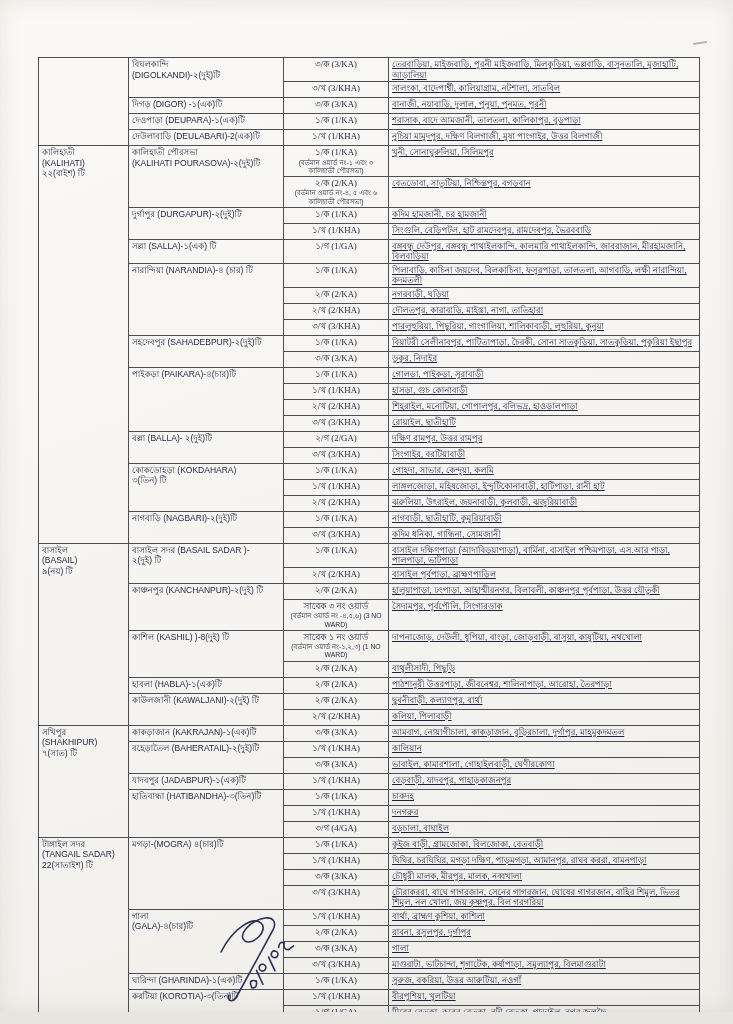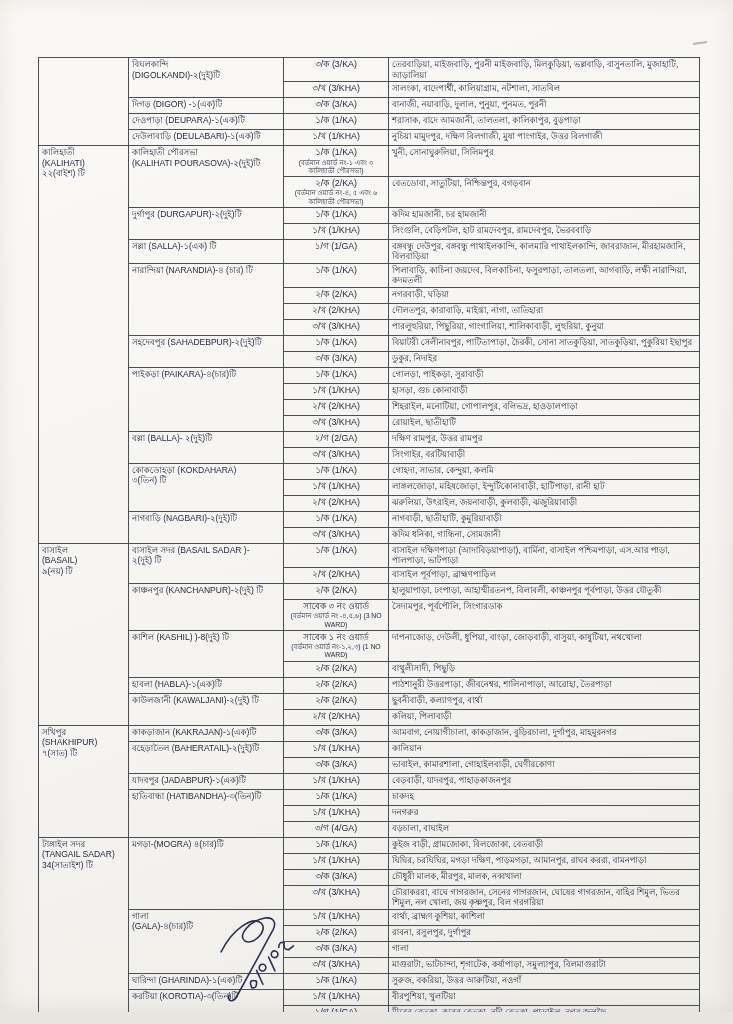--- a/index.html
+++ b/index.html
@@ -28,23 +28,23 @@
     padding:1px 3px;
     font-size:8.5px;line-height:10.5px;
     height:13px;
     white-space:pre-line;
     overflow:hidden;
     word-break:break-word;
   }
   td.c-upazila{font-size:8px;line-height:10px;padding-top:3px;}
   td.c-union{font-size:8.4px;}
   td.c-ward{text-align:center;padding-top:2px;}
-  .ward-label{font-size:8.8px;line-height:10.5px;}
+  .ward-label{font-size:8.8px;line-height:10.5px;font-family:Liberation Serif, serif;}
   .ward-note{font-size:6.8px;line-height:8.2px;margin-top:1px;}
-  td.c-villages{font-size:8.6px;}
+  td.c-villages{font-size:8.6px;text-decoration:underline;}
   .signature{
     position:absolute;left:203px;top:908px;width:130px;height:110px;
     pointer-events:none;
   }
   .signature svg{display:block;}
 </style>
 </head>
 <body>
 
 <div class="page">
@@ -74,21 +74,21 @@
           <td class="c-union" rowspan="1">দিগড় (DIGOR) -১(এক)টি</td>
           <td class="c-ward"><div class="ward-label">৩/ক (3/KA)</div></td>
           <td class="c-villages">বানাজী, নয়াবাড়ি, দুলাল, পুনুয়া, পুনমত, পুরনী</td>
         </tr>
         <tr>
           <td class="c-union" rowspan="1">দেওপাড়া (DEUPARA)-১(এক)টি</td>
           <td class="c-ward"><div class="ward-label">১/ক (1/KA)</div></td>
           <td class="c-villages">শরাসাক, বাদে আমজানী, তালতলা, কালিকাপুর, বুড়পাড়া</td>
         </tr>
         <tr>
-          <td class="c-union" rowspan="1">দেউলাবাড়ি (DEULABARI)-১(এক)টি</td>
+          <td class="c-union" rowspan="1">দেউলাবাড়ি (DEULABARI)-2(এক)টি</td>
           <td class="c-ward"><div class="ward-label">১/খ (1/KHA)</div></td>
           <td class="c-villages">নুচিয়া মামুদপুর, দক্ষিণ বিলগাজী, মুষা পাংগাইর, উত্তর বিলগাজী</td>
         </tr>
         <tr>
           <td class="c-upazila" rowspan="22">কালিহাতী
 (KALIHATI)
 ২২(বাইশ) টি</td>
           <td class="c-union" rowspan="2">কালিহাতী পৌরসভা
 (KALIHATI POURASOVA)-২(দুই)টি</td>
           <td class="c-ward"><div class="ward-label">১/ক (1/KA)</div><div class="ward-note">(বর্তমান ওয়ার্ড নং-১ এবং ৩
@@ -198,21 +198,21 @@
           <td class="c-ward"><div class="ward-label">১/ক (1/KA)</div></td>
           <td class="c-villages">বাসাইল দক্ষিণপাড়া (আদাবিড়য়াপাড়া), বার্মিনা, বাসাইল পশ্চিমপাড়া, এস.আর পাড়া, পালপাড়া, ভাটপাড়া</td>
         </tr>
         <tr>
           <td class="c-ward"><div class="ward-label">২/খ (2/KHA)</div></td>
           <td class="c-villages">বাসাইল পূর্বপাড়া, ব্রাহ্মণপাড়িল</td>
         </tr>
         <tr>
           <td class="c-union" rowspan="2">কাঞ্চনপুর (KANCHANPUR)-২(দুই) টি</td>
           <td class="c-ward"><div class="ward-label">২/ক (2/KA)</div></td>
-          <td class="c-villages">হালুয়াপাড়া, ঢংপাড়া, আহাম্মীরতনপ, বিলাবলী, কাঞ্চনপুর পূর্বপাড়া, উত্তর যৌতুকী</td>
+          <td class="c-villages">হালুয়াপাড়া, ঢংপাড়া, আহাম্মীরনগর, বিলাবলী, কাঞ্চনপুর পূর্বপাড়া, উত্তর যৌতুকী</td>
         </tr>
         <tr>
           <td class="c-ward"><div class="ward-label">সাবেক ৩ নং ওয়ার্ড</div><div class="ward-note">(বর্তমান ওয়ার্ড নং -৪,৫,৬) (3 NO
 WARD)</div></td>
           <td class="c-villages">সৈদামপুর, পূর্বপৌলি, সিংগারডাক</td>
         </tr>
         <tr>
           <td class="c-union" rowspan="2">কাশিল (KASHIL) )-8(দুই) টি</td>
           <td class="c-ward"><div class="ward-label">সাবেক ১ নং ওয়ার্ড</div><div class="ward-note">(বর্তমান ওয়ার্ড নং-১,২,৩) (1 NO
 WARD)</div></td>
@@ -235,21 +235,21 @@
         <tr>
           <td class="c-ward"><div class="ward-label">২/খ (2/KHA)</div></td>
           <td class="c-villages">কলিয়া, পিলাবাড়ী</td>
         </tr>
         <tr>
           <td class="c-upazila" rowspan="7">সখিপুর
 (SHAKHIPUR)
 ৭(সাত) টি</td>
           <td class="c-union" rowspan="1">কাকড়াজান (KAKRAJAN)-১(এক)টি</td>
           <td class="c-ward"><div class="ward-label">৩/ক (3/KA)</div></td>
-          <td class="c-villages">আমবাগ, নোয়াগীচালা, কাকড়াজান, বুড়িরচালা, দুর্গাপুর, মাহমুরনগর</td>
+          <td class="c-villages">আমবাগ, নোয়াগীচালা, কাকড়াজান, বুড়িরচালা, দুর্গাপুর, মাহমুকদমতল</td>
         </tr>
         <tr>
           <td class="c-union" rowspan="2">বহেড়াতৈল (BAHERATAIL)-২(দুই)টি</td>
           <td class="c-ward"><div class="ward-label">১/খ (1/KHA)</div></td>
           <td class="c-villages">কালিয়ান</td>
         </tr>
         <tr>
           <td class="c-ward"><div class="ward-label">৩/ক (3/KA)</div></td>
           <td class="c-villages">ভাবাইল, কামারশালা, গোহাইলবাড়ী, ঘেণীরকোণা</td>
         </tr>
@@ -267,21 +267,21 @@
           <td class="c-ward"><div class="ward-label">১/খ (1/KHA)</div></td>
           <td class="c-villages">দনগরুর</td>
         </tr>
         <tr>
           <td class="c-ward"><div class="ward-label">৩/গ (4/GA)</div></td>
           <td class="c-villages">বড়চালা, বাঘাইল</td>
         </tr>
         <tr>
           <td class="c-upazila" rowspan="11">টাঙ্গাইল সদর
 (TANGAIL SADAR)
-34(সাতাইশ) টি</td>
+22(সাতাইশ) টি</td>
           <td class="c-union" rowspan="4">মগড়া-(MOGRA) ৪(চার)টি</td>
           <td class="c-ward"><div class="ward-label">১/ক (1/KA)</div></td>
           <td class="c-villages">কুইজ বাড়ী, গ্রামজোকা, বিলজোকা, বেতবাড়ী</td>
         </tr>
         <tr>
           <td class="c-ward"><div class="ward-label">১/খ (1/KHA)</div></td>
           <td class="c-villages">ঘিঘির, চরঘিঘির, মগড়া দক্ষিণ, পাড়মগড়া, আমানপুর, রাঘব কররা, বামনপাড়া</td>
         </tr>
         <tr>
           <td class="c-ward"><div class="ward-label">৩/ক (3/KA)</div></td>

